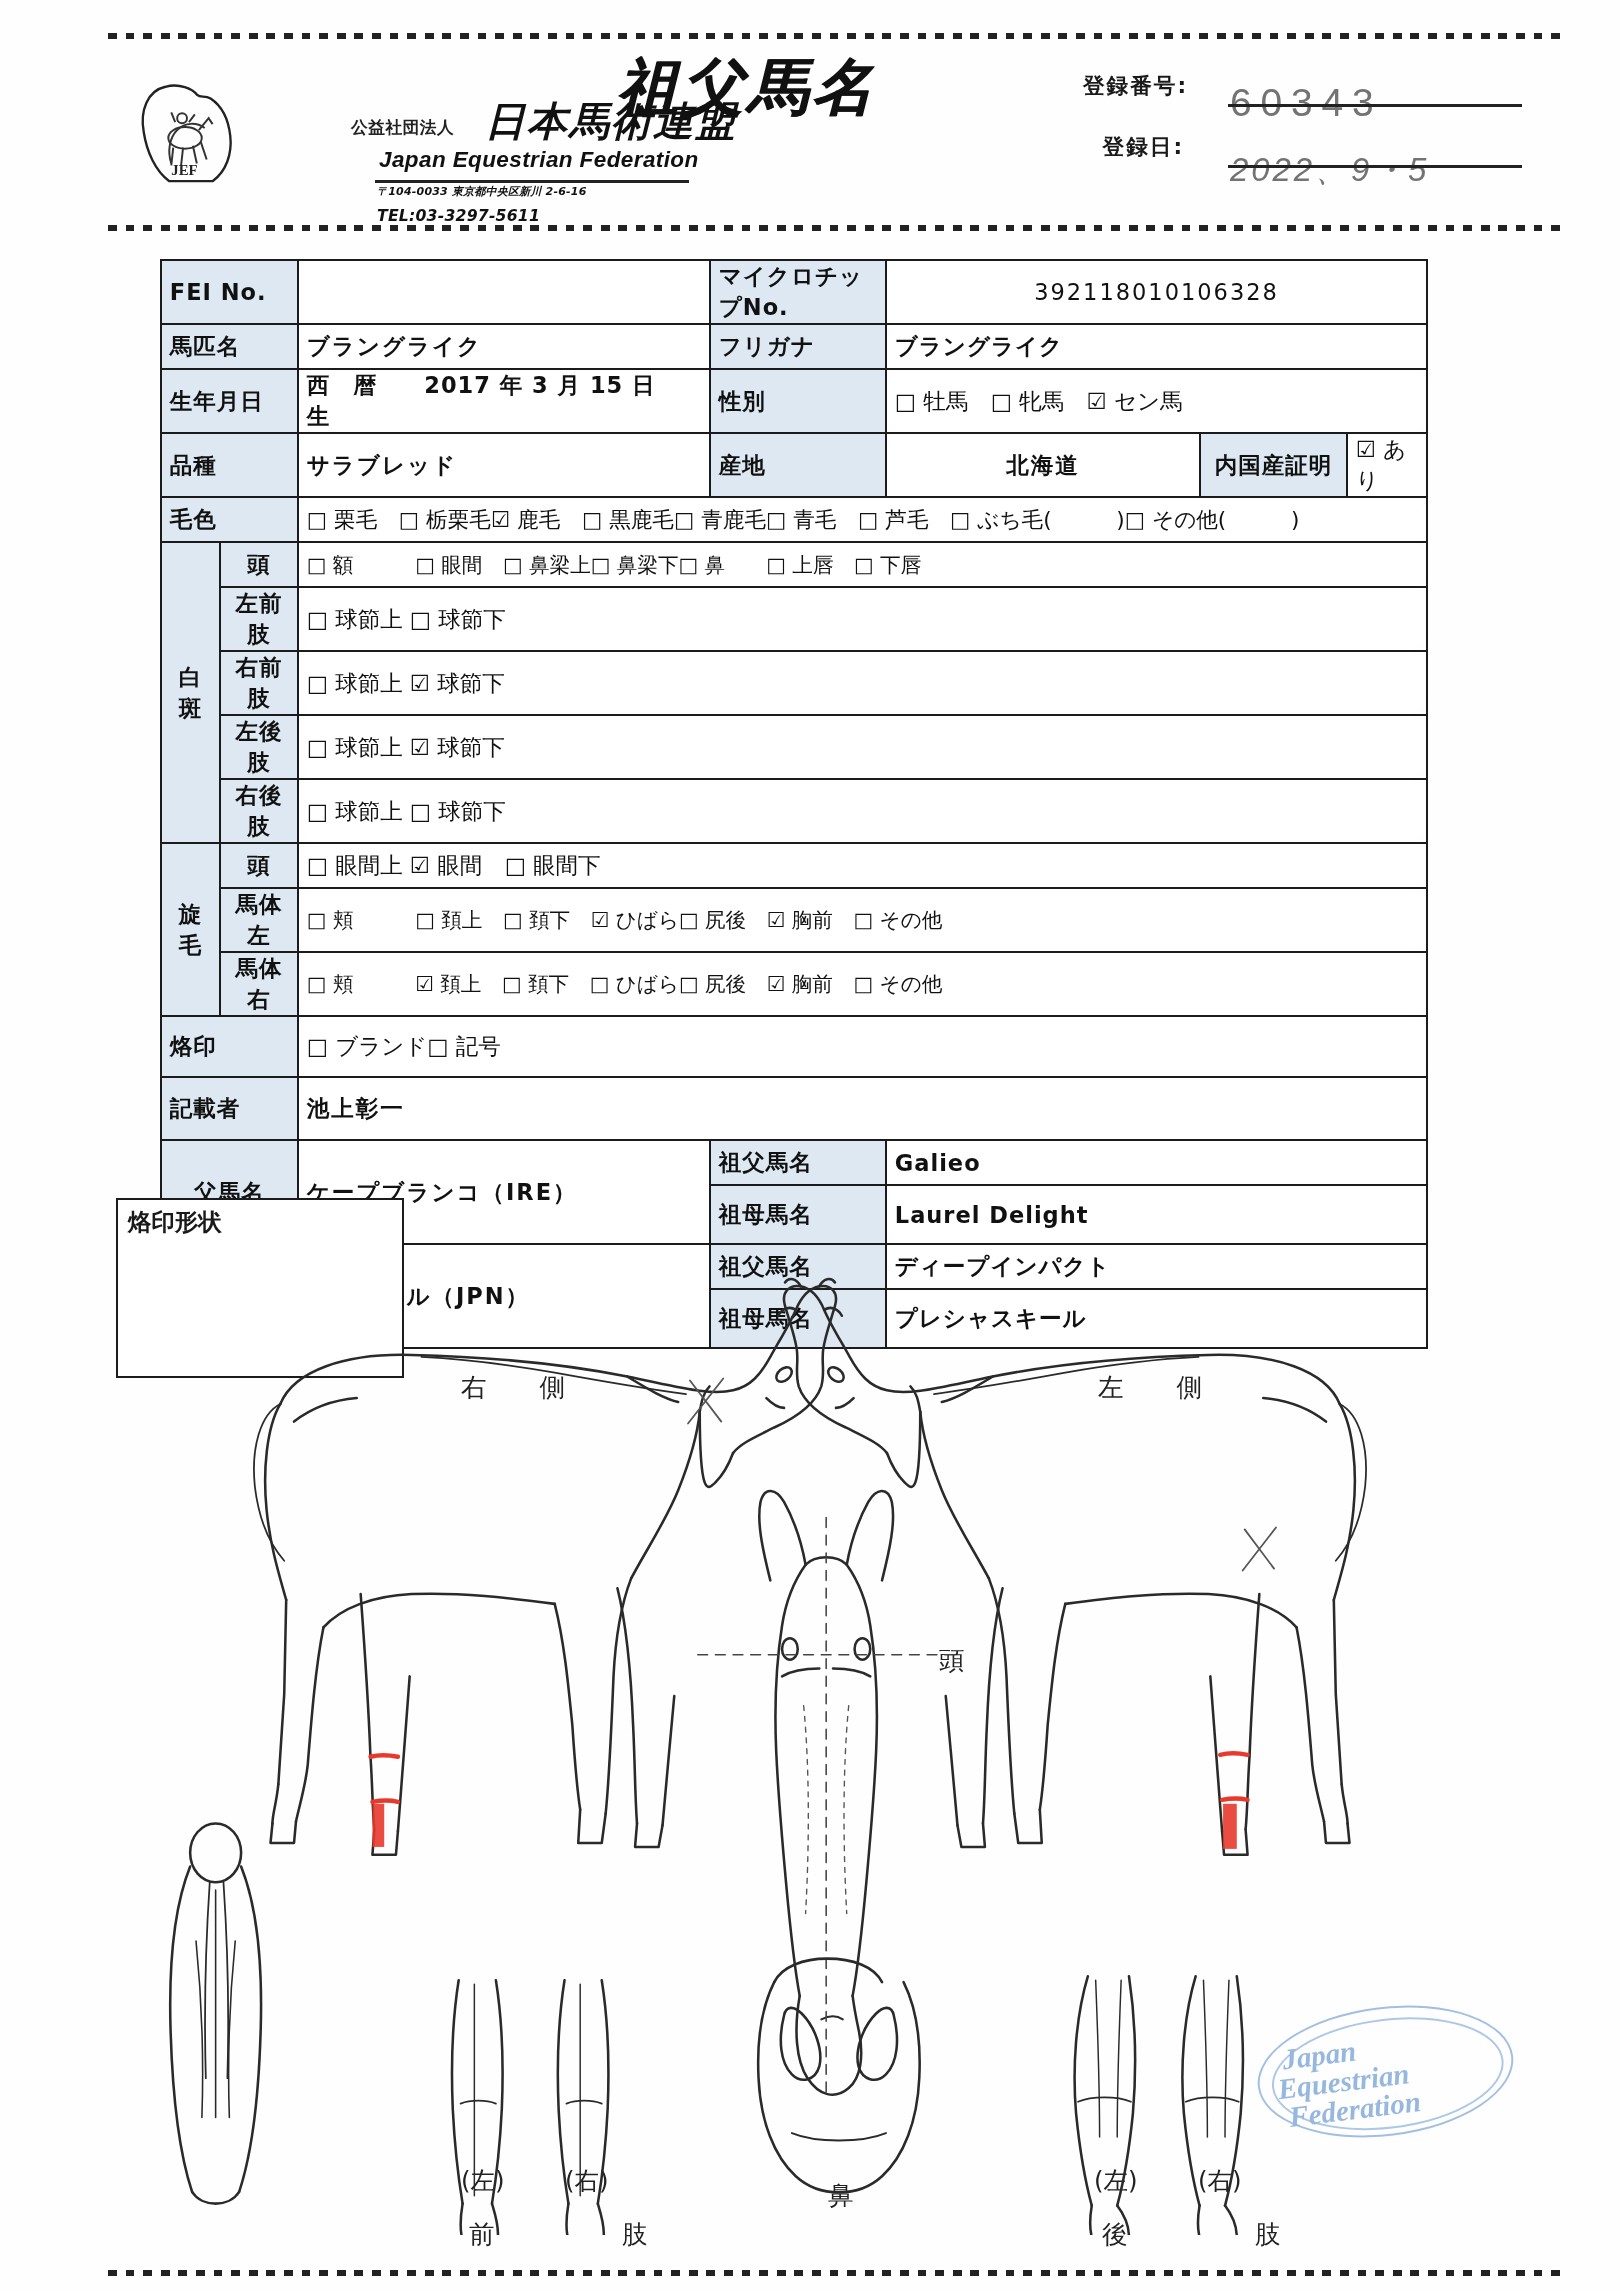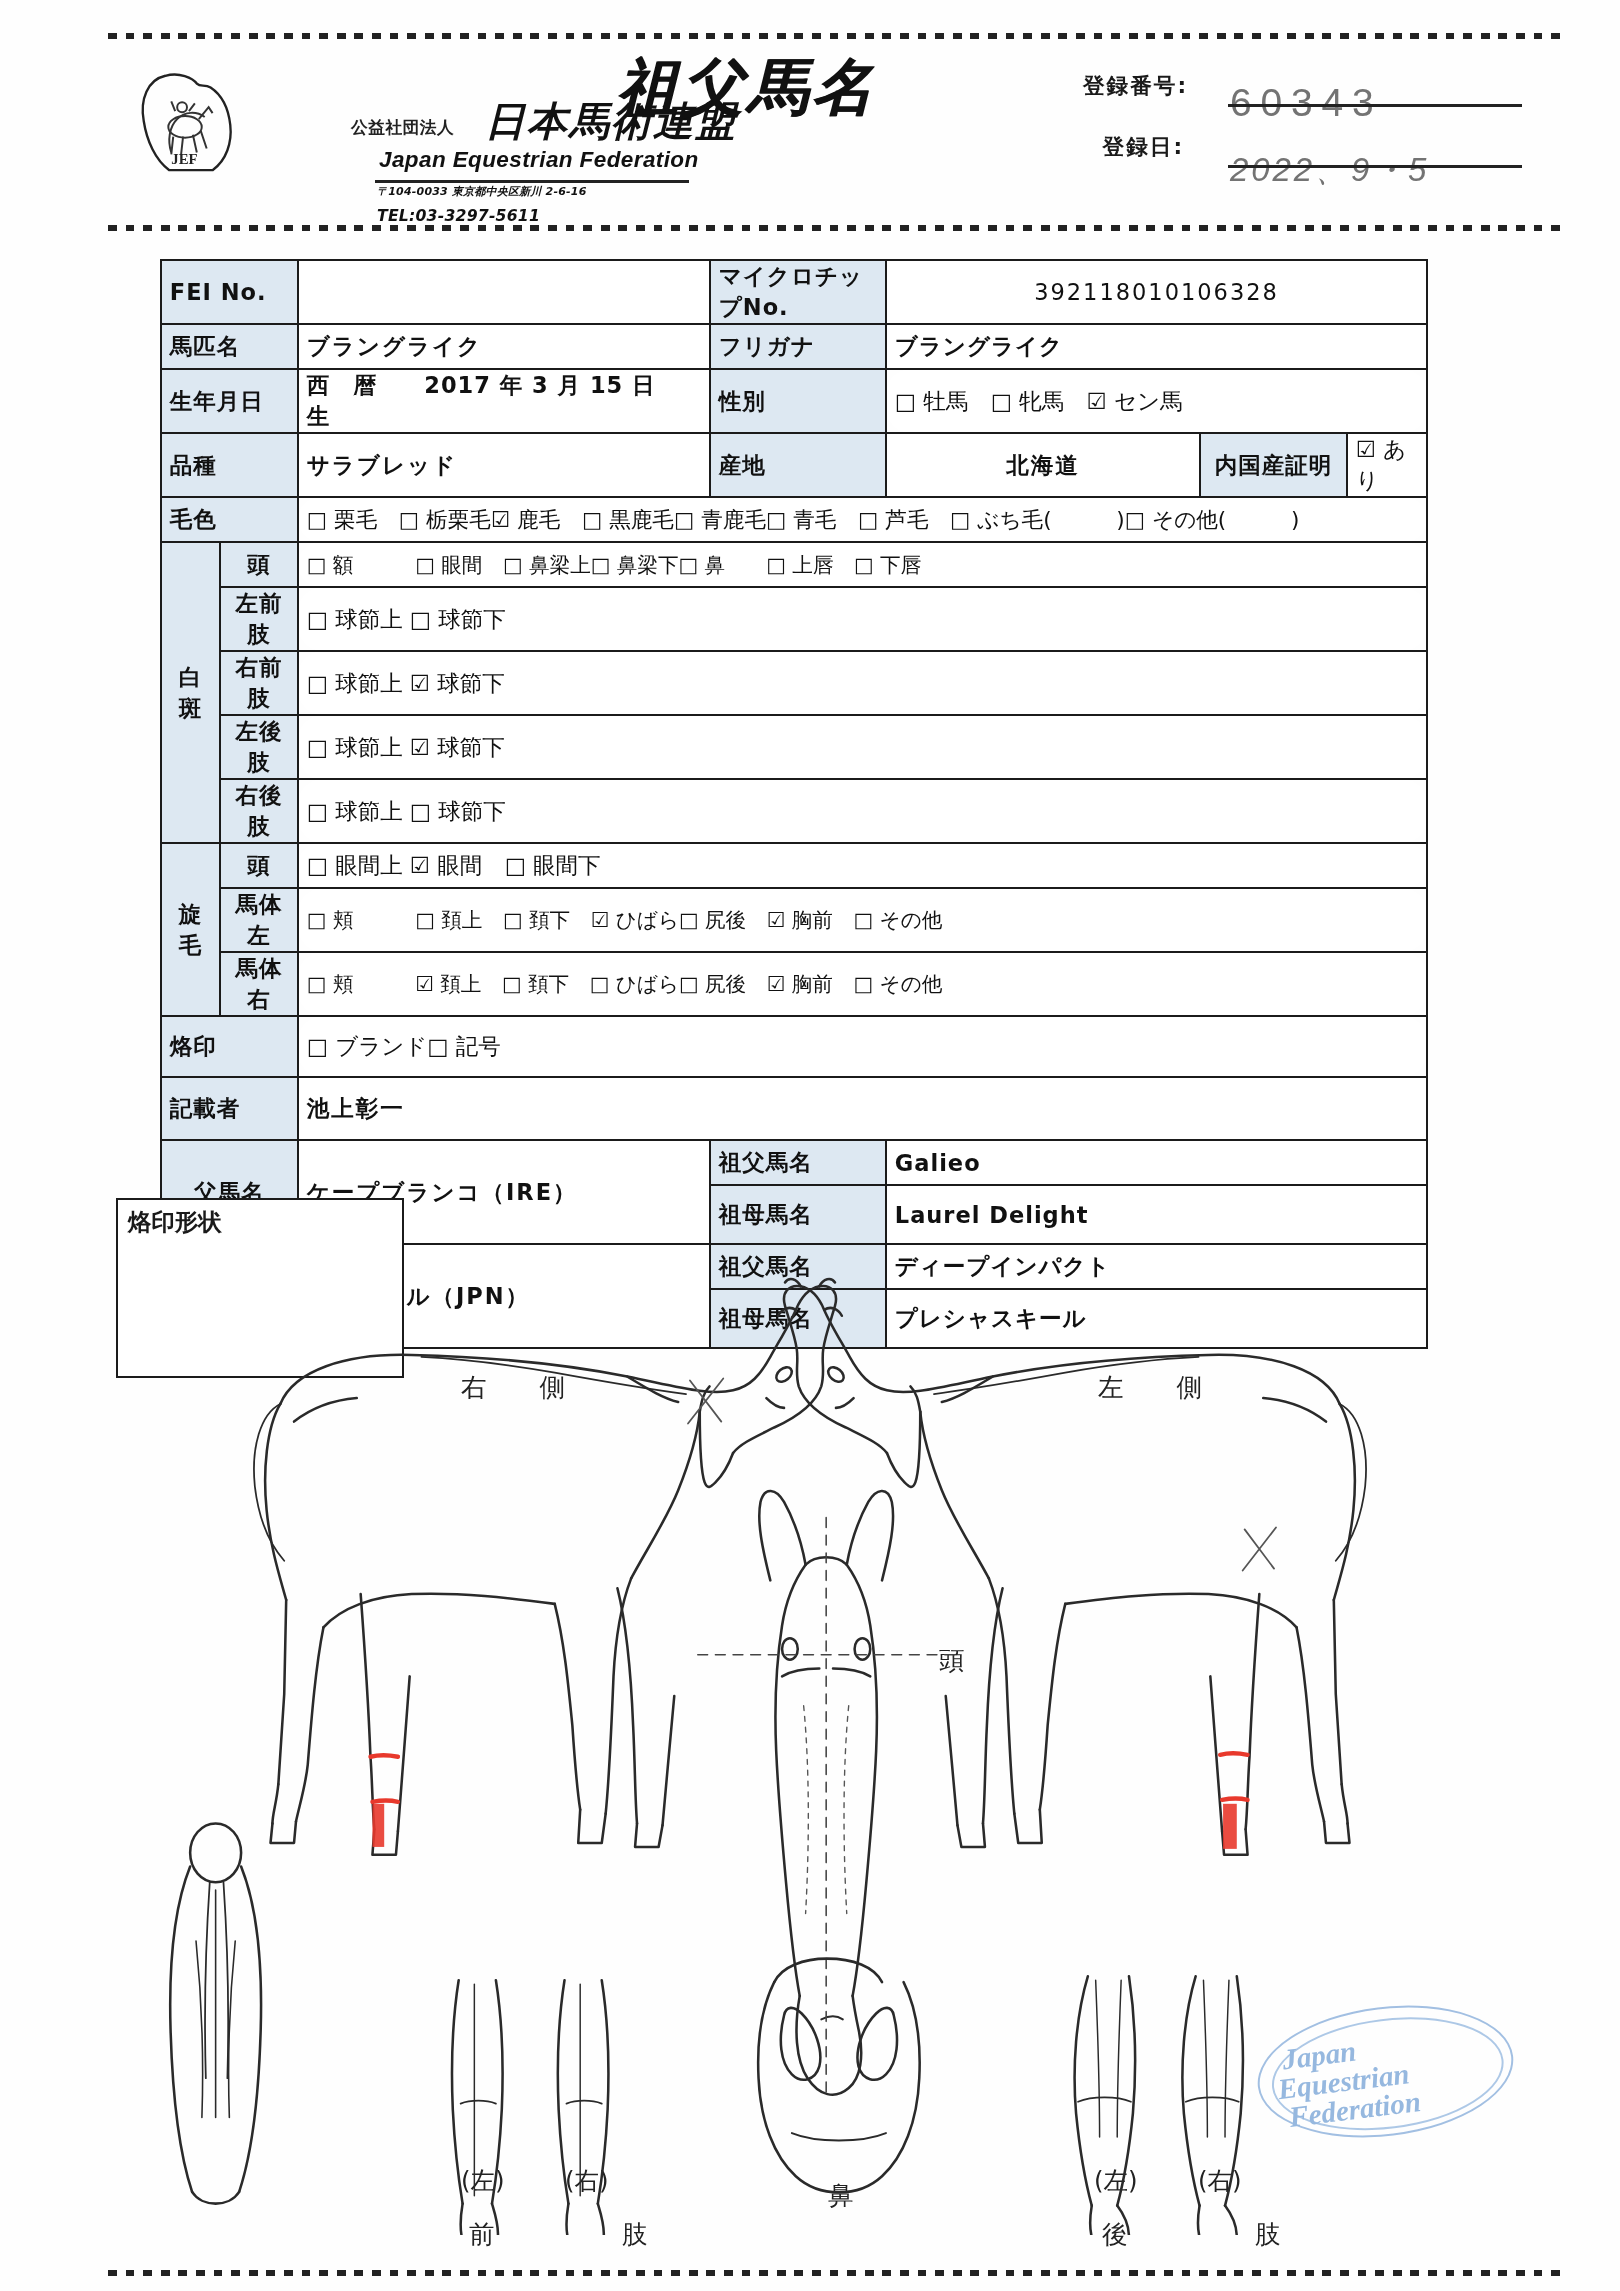--- a/index.html
+++ b/index.html
@@ -11,21 +11,21 @@
   .page{position:absolute;inset:0;background:#fefefe;}
 
   
   .dashline{position:absolute;left:108px;right:59px;height:5.9px;
      background:repeating-linear-gradient(to right,#222 0 8.8px,transparent 8.8px 17.6px);}
   .dash-top{top:33px;}
   .dash-hdr{top:225px;}
   .dash-bottom{bottom:15.7px;left:108px;right:59px;}
 
   .hdr{position:absolute;left:108px;top:59px;width:1421px;height:157px;}
-  .logo-wrap{position:absolute;left:19.6px;top:3px;width:118px;height:118px;}
+  .logo-wrap{position:absolute;left:19.6px;top:14px;width:118px;height:118px;}
   .corp{position:absolute;left:243px;top:57px;font-size:16.7px;letter-spacing:0.5px;
         font-weight:700;color:#222;}
   .jp-fed{position:absolute;left:377px;top:35px;font-size:40px;font-weight:800;
         font-style:italic;letter-spacing:2px;color:#111;
         font-family:"DejaVu Sans","Liberation Sans",sans-serif;}
   .en-fed{position:absolute;left:271px;top:88px;font-size:22.5px;font-style:italic;
         font-weight:700;letter-spacing:0.4px;color:#111;
         font-family:"Liberation Sans",sans-serif;}
   .fed-rule{position:absolute;left:267px;top:121px;width:314px;height:2.9px;background:#222;}
   .addr1{position:absolute;left:269px;top:125px;font-size:11px;font-style:italic;

